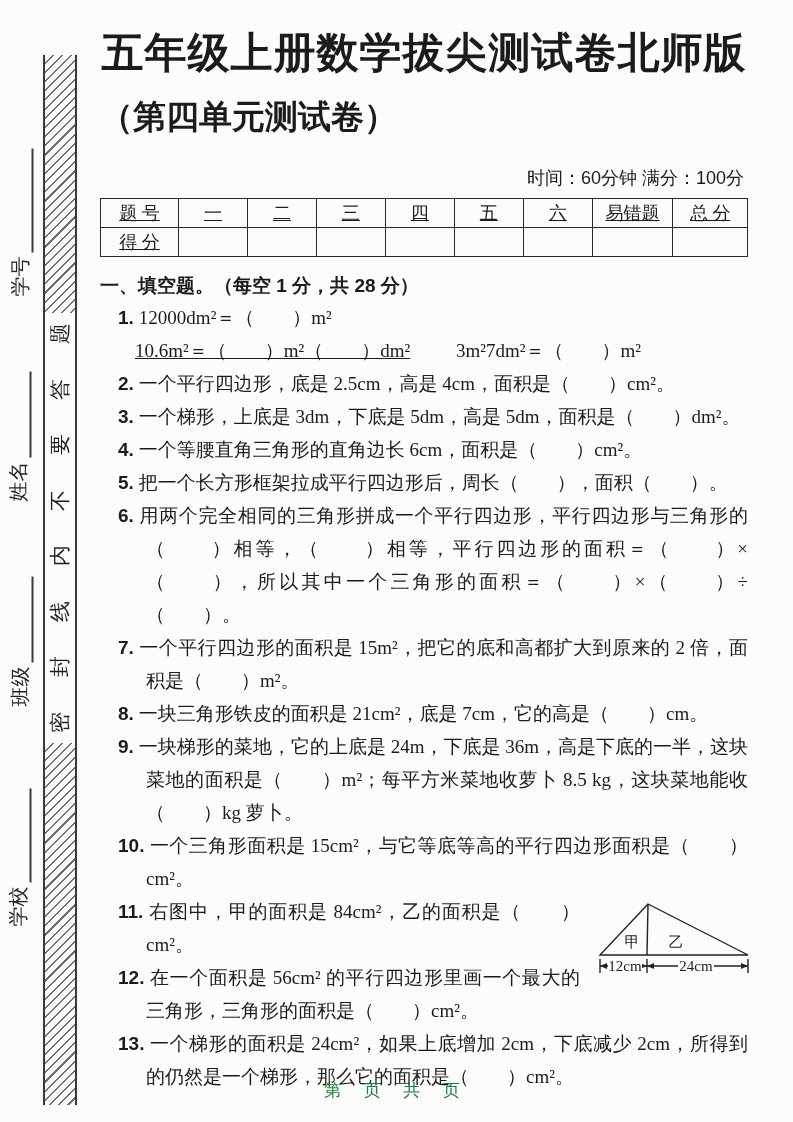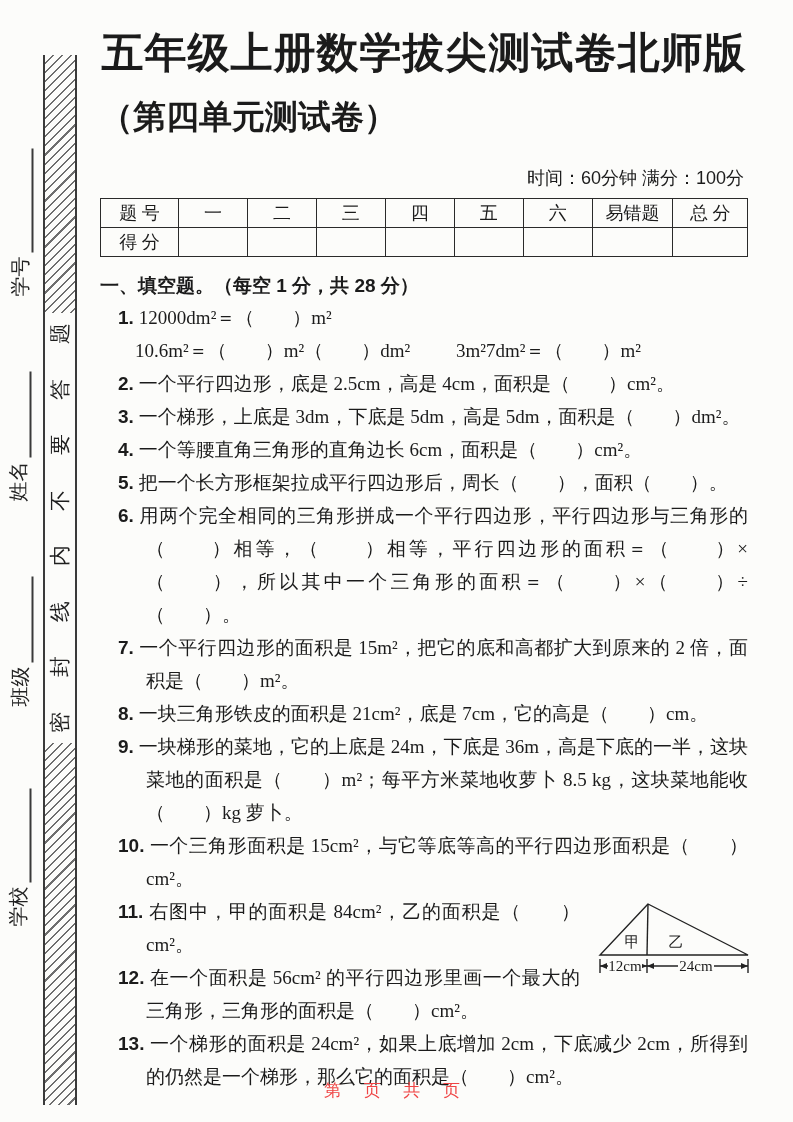--- a/index.html
+++ b/index.html
@@ -37,45 +37,46 @@
   }
   .subtitle{
     margin:16px 0 0 0;font-size:33px;line-height:42px;font-weight:700;
     font-family:"Liberation Sans","DejaVu Sans",sans-serif;
   }
   .meta{margin-top:28px;text-align:right;font-size:18px;padding-right:4px;
     font-family:"Liberation Sans","DejaVu Sans",sans-serif;}
   table.score{
     width:100%;margin-top:8px;border-collapse:collapse;table-layout:fixed;
     font-size:18px;
+    text-decoration:underline;
   }
   table.score td{
     border:1.6px solid #2a2a2a;height:28px;text-align:center;padding:0;
   }
   td.c-label{width:12%;}
   td.c-num{width:10.6%;}
   td.c-wrong{width:12.4%;}
   td.c-total{width:11.5%;}
   .sec-heading{margin:14px 0 0 0;font-size:19px;font-weight:700;line-height:30px;
     font-family:"Liberation Sans","DejaVu Sans",sans-serif;}
   .q1row{display:grid;grid-template-columns:338px 1fr;padding-left:18px;
     font-size:19px;line-height:33px;}
-  .q1row .cont{padding-left:17px;}
+  .q1row .cont{padding-left:17px;text-decoration:underline;}
   .q{
     margin:0;padding-left:46px;text-indent:-28px;font-size:19px;line-height:33px;
     text-align:justify;
   }
   .qnum{font-weight:700;font-family:"Liberation Sans","DejaVu Sans",sans-serif;padding-right:5px;}
   .q-with-figure{position:relative;}
   .q-with-figure .q{padding-right:168px;}
   .figure{position:absolute;right:-6px;top:4px;width:158px;height:82px;}
   .figure text{font-size:15px;fill:#1b1b1b;font-family:"Liberation Serif","DejaVu Serif",serif;}
   .footer{
     position:absolute;bottom:20px;left:0;width:100%;text-align:center;
-    font-size:17px;letter-spacing:9px;color:#ef4444;
+    font-size:17px;letter-spacing:9px;color:#15803d;
     font-family:"Liberation Sans","DejaVu Sans",sans-serif;
   }
 </style>
 </head>
 <body>
 
 <div class="page">
 
   <div class="field" style="left:-65px;top:198px;width:170px;">
     <span>学号</span>

